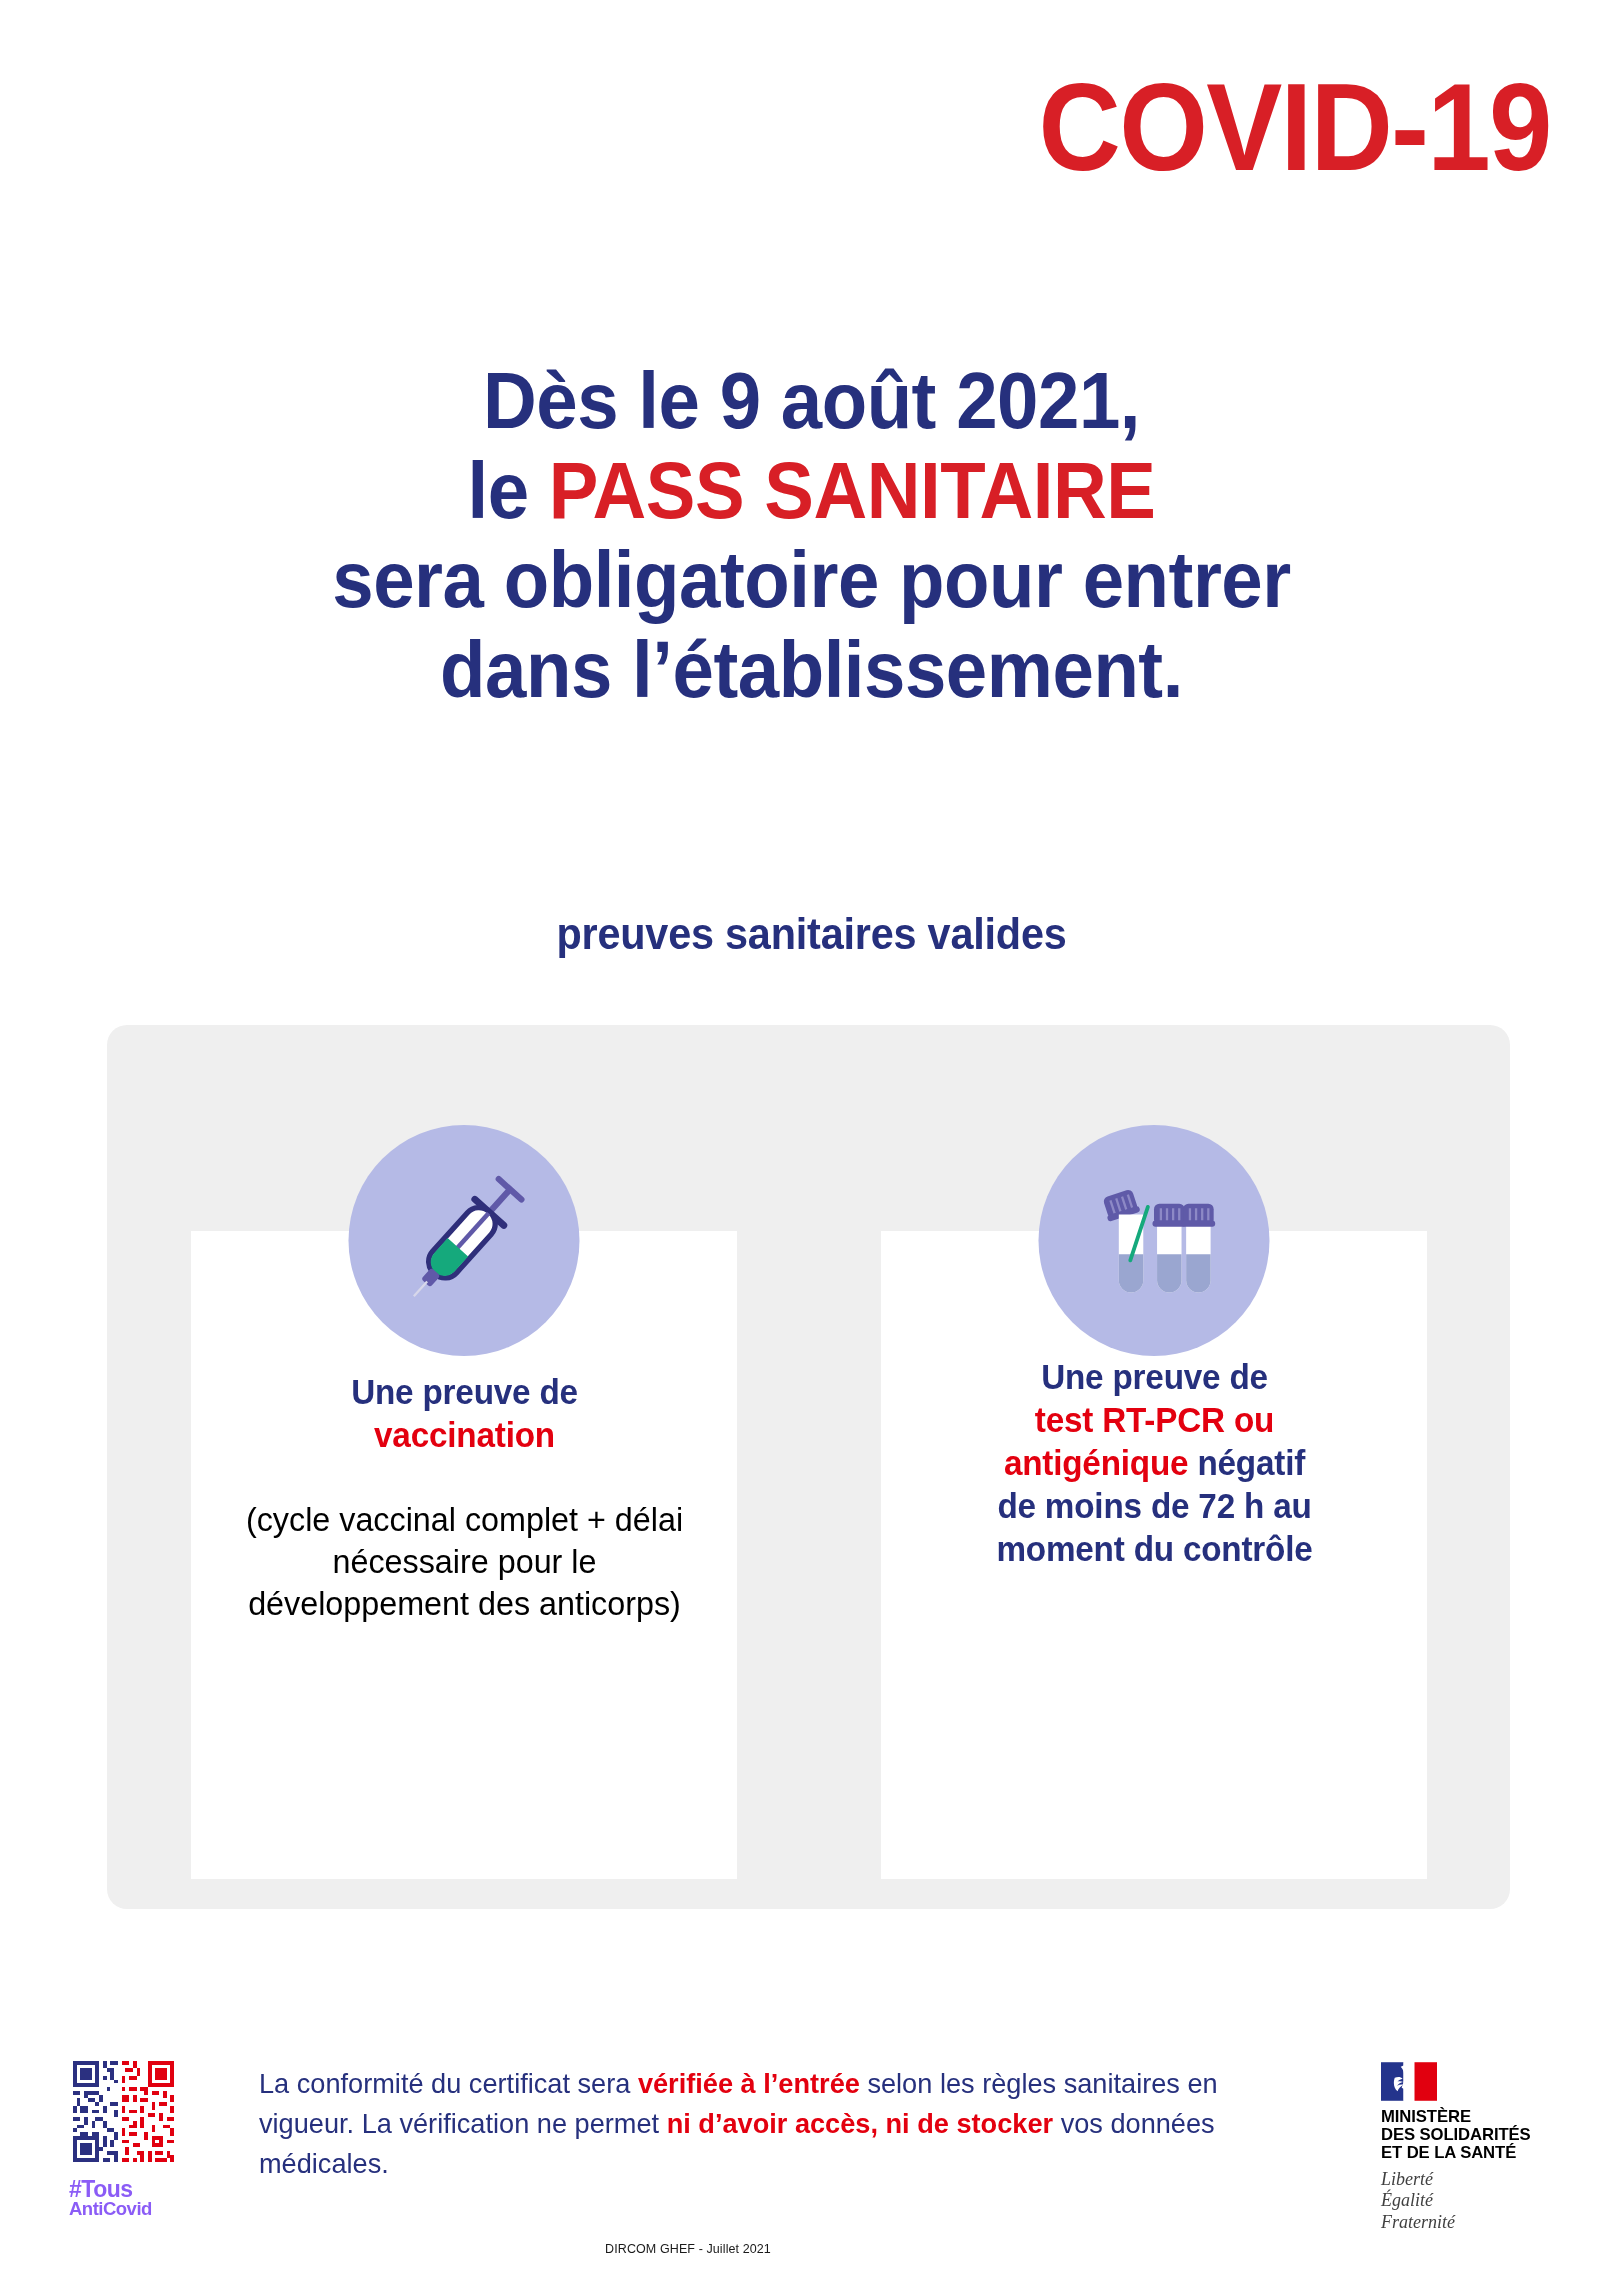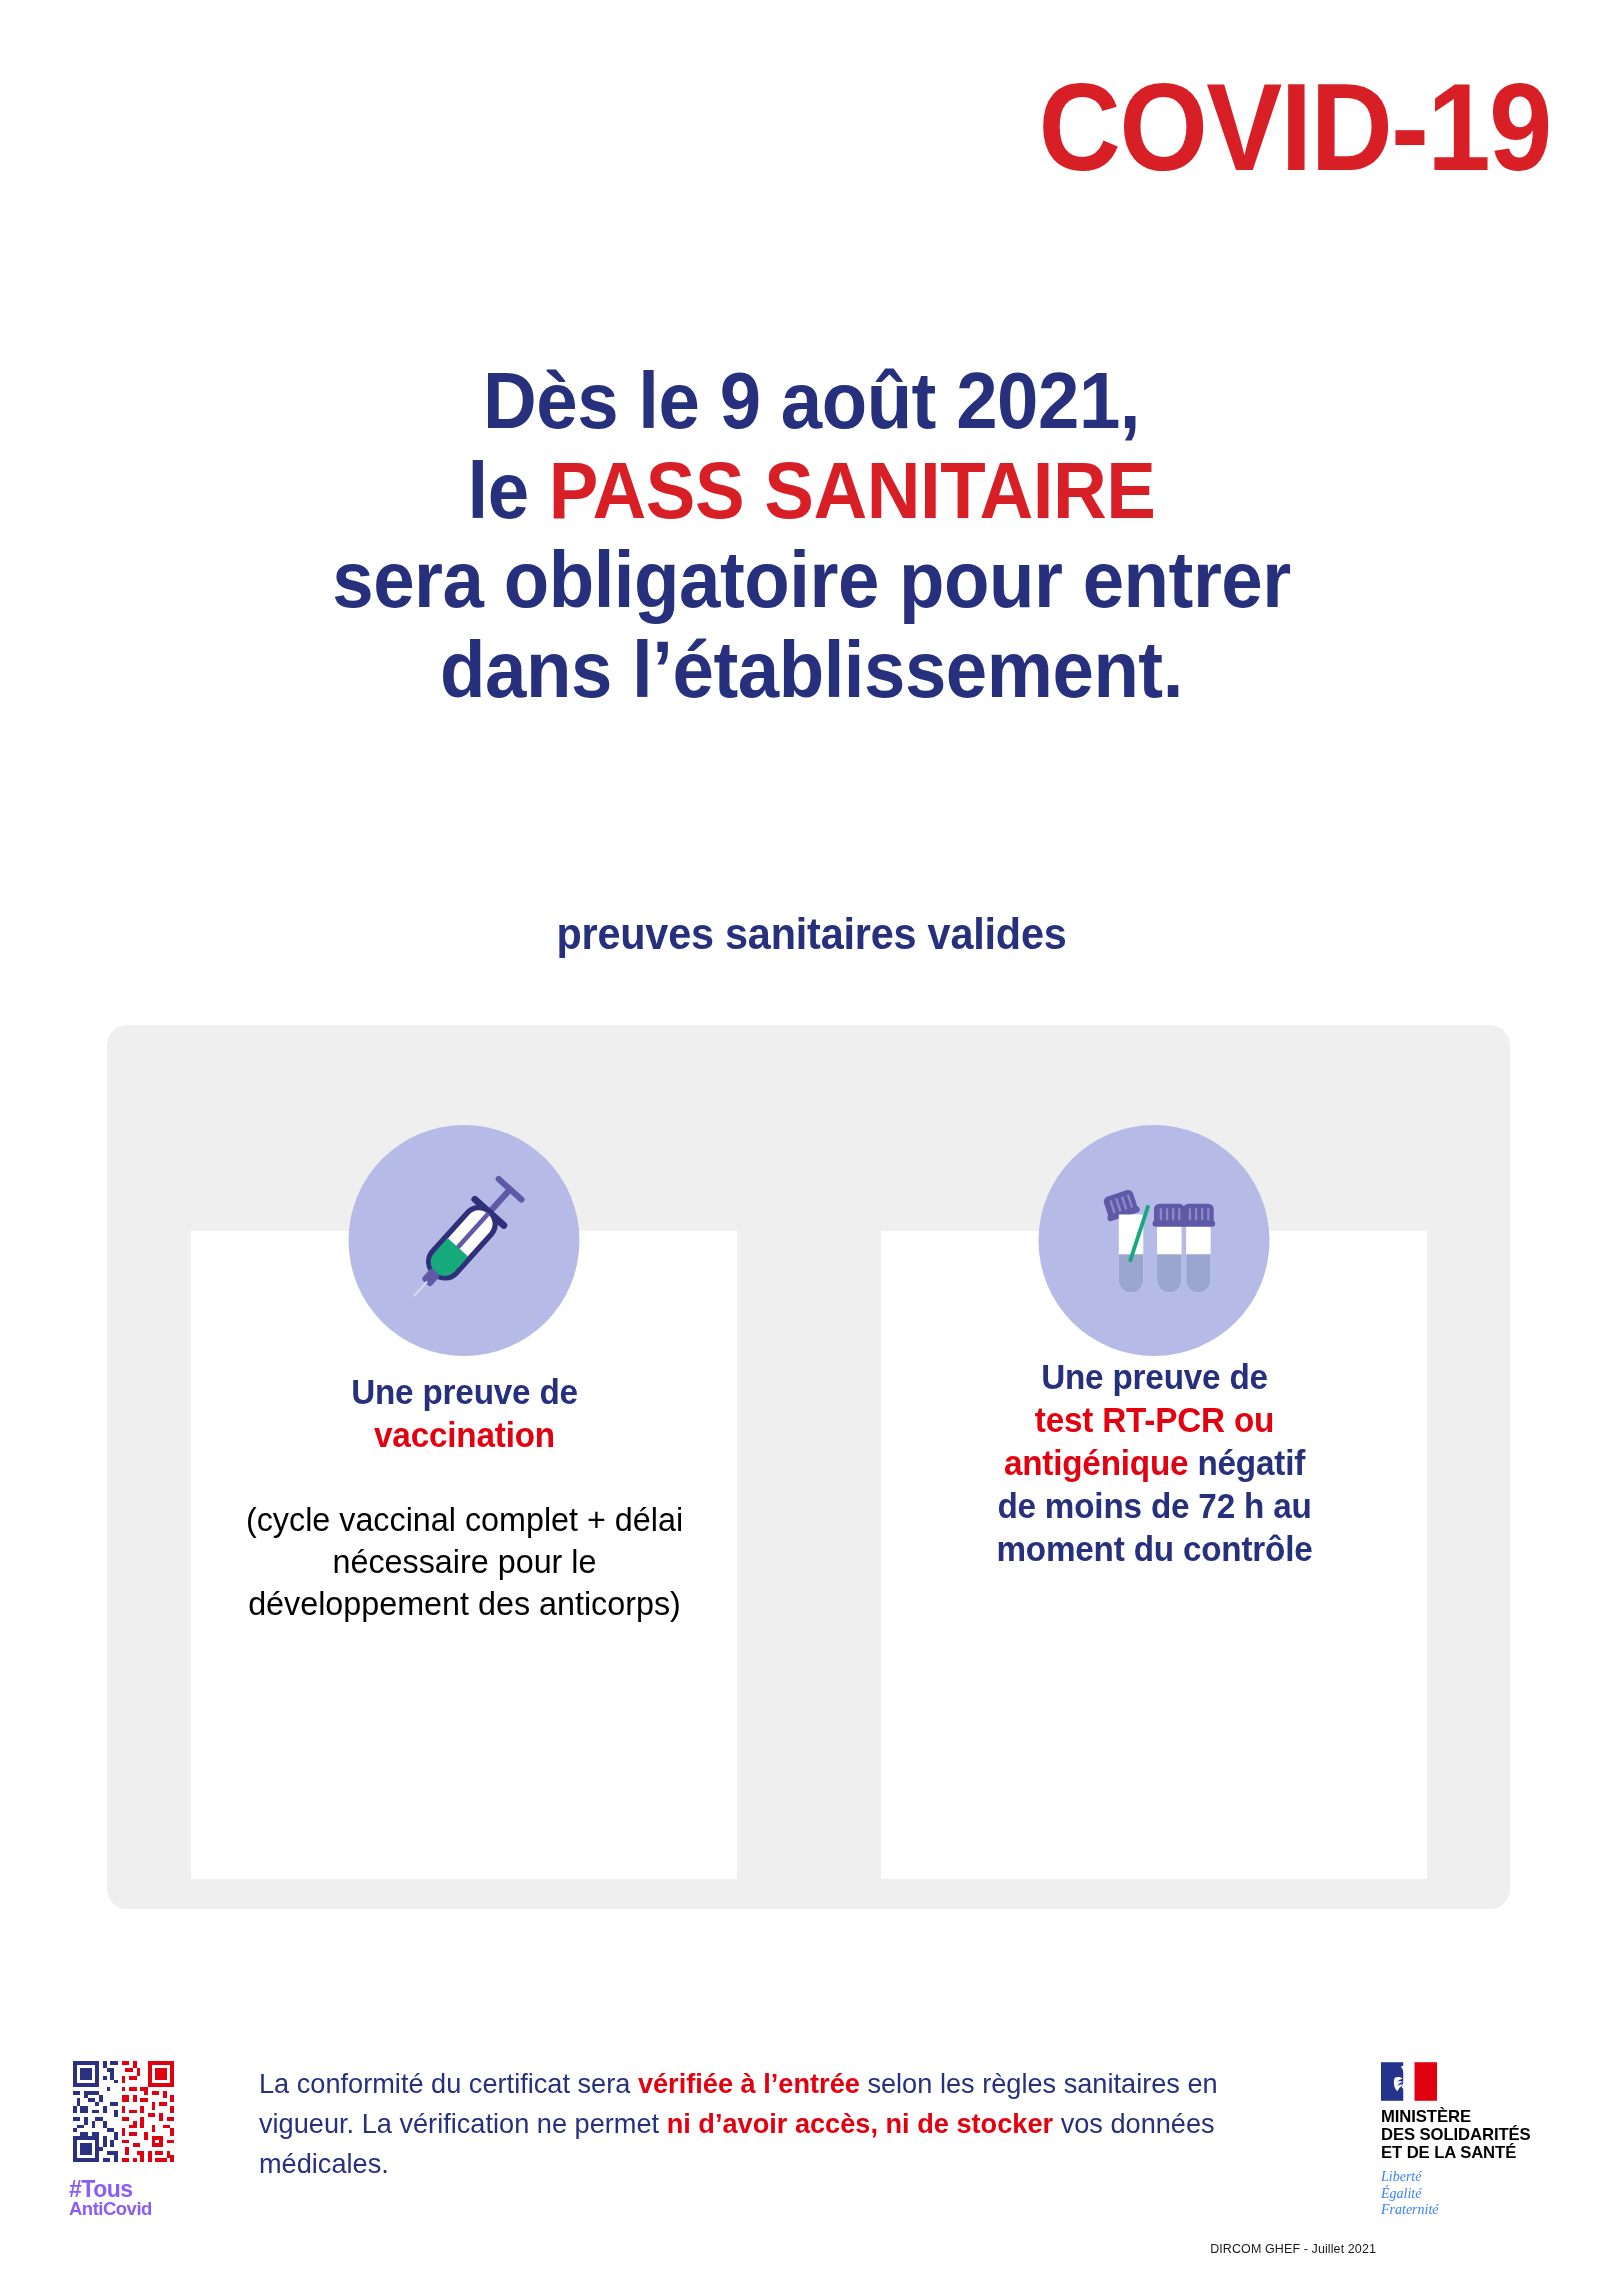--- a/index.html
+++ b/index.html
@@ -219,31 +219,31 @@
     font-size: 16.7px;
     font-weight: 800;
     color: #000000;
     line-height: 1.1;
     letter-spacing: -0.1px;
   }
   .ministry-motto {
     margin-top: 6.5px;
     font-family: "Liberation Serif", serif;
     font-style: italic;
-    font-size: 14px;
+    font-size: 18px;
     line-height: 1.18;
-    color: #3b82f6;
+    color: #404040;
   }
 
   .credit {
     position: absolute;
     top: 2242px;
     left: 0;
     width: 1376px;
-    text-align: right;
+    text-align: center;
     font-size: 12.5px;
     color: #1a1a1a;
     letter-spacing: 0.1px;
   }
 </style>
 </head>
 <body>
 
 <div class="poster">
 

